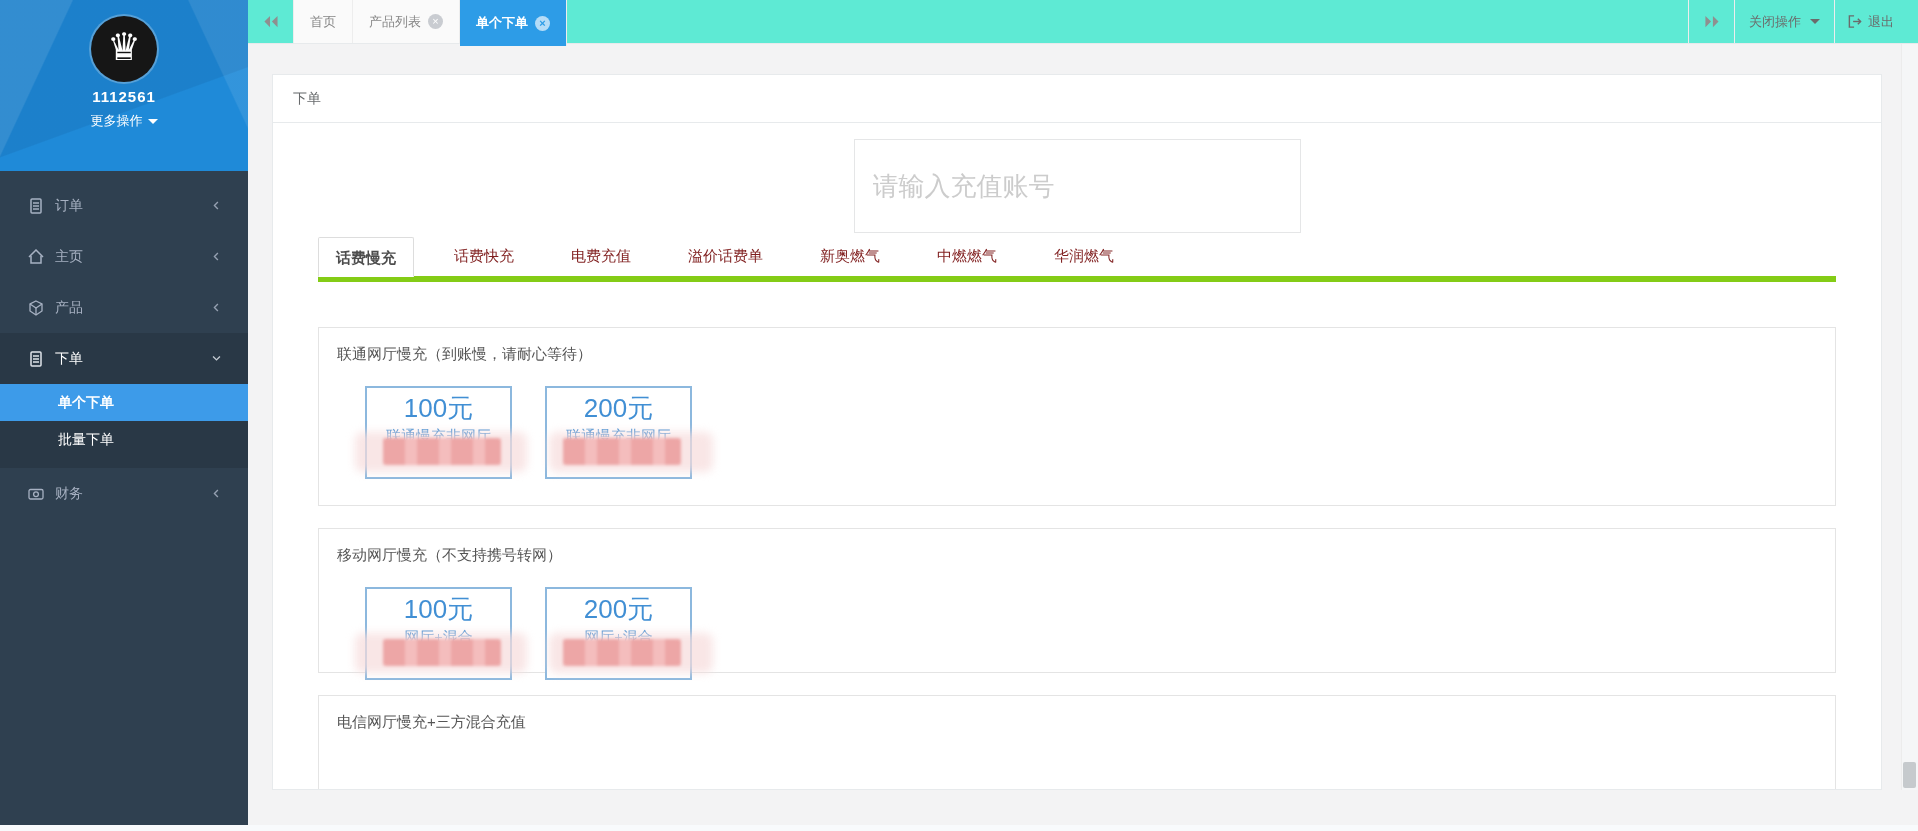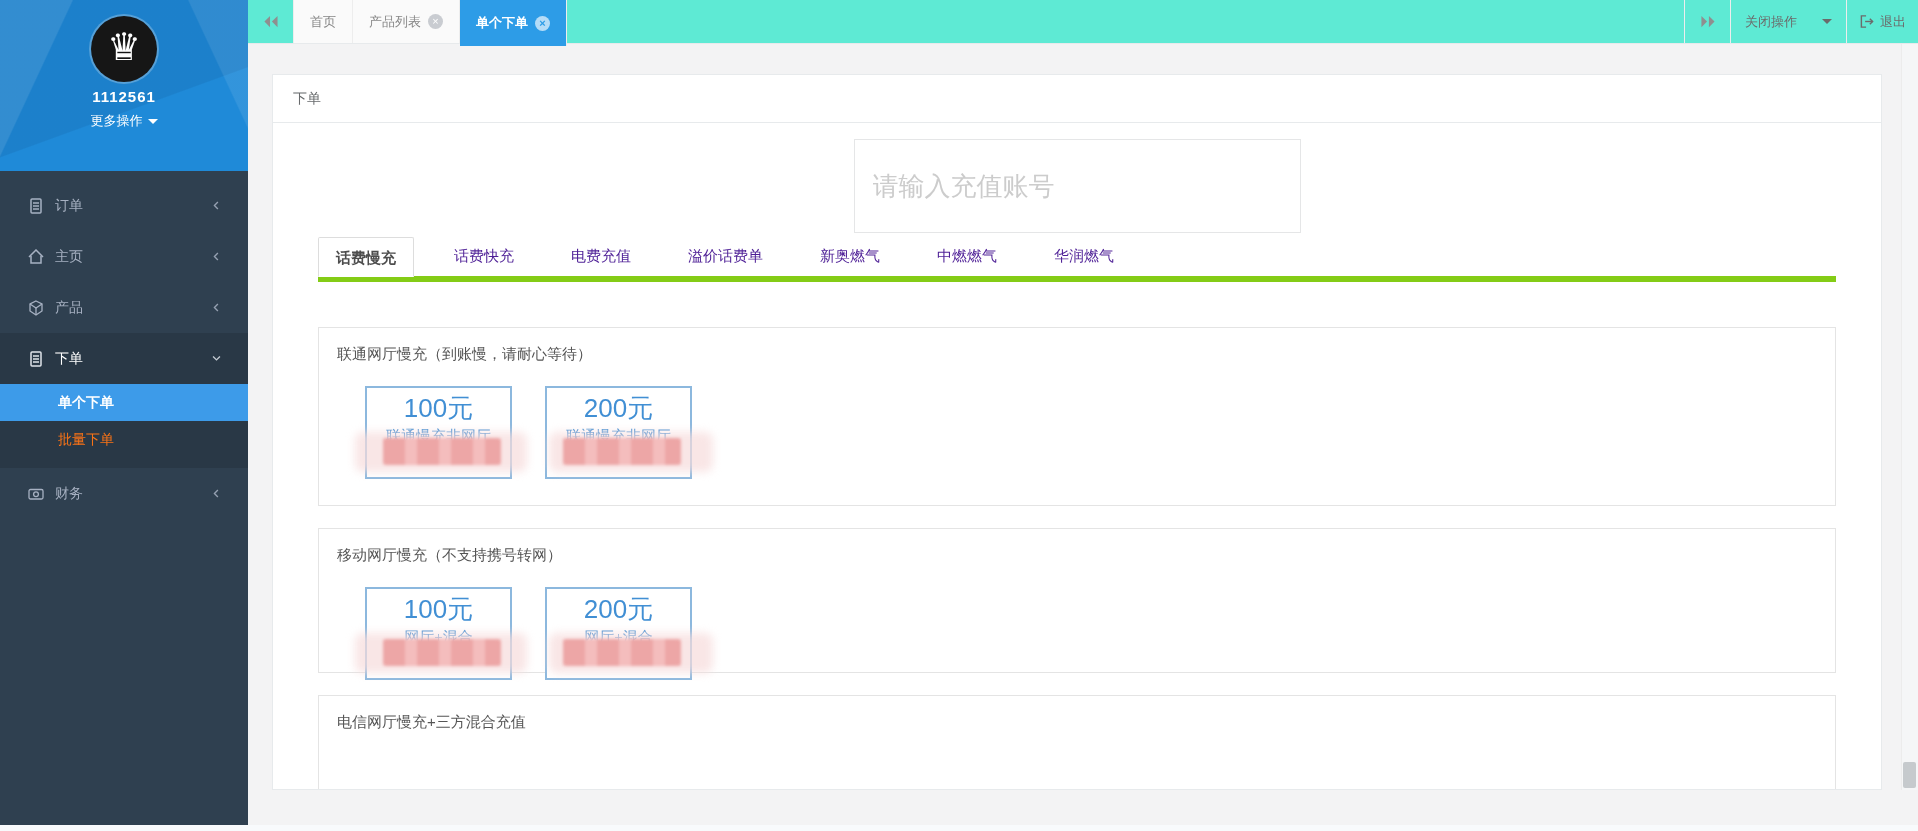--- a/index.html
+++ b/index.html
@@ -23,51 +23,51 @@
   .caret { display:inline-block; width:0; height:0; border-left:5px solid transparent;
     border-right:5px solid transparent; border-top:5px solid #fff; margin-left:5px; vertical-align:middle; }
   .nav { padding-top:9px; list-style:none; }
   .nav-item { height:51px; display:flex; align-items:center; padding:0 26px 0 28px;
     color:#a7b1c2; font-size:14px; cursor:pointer; position:relative; }
   .nav-item .mi { width:16px; height:16px; margin-right:11px; flex:0 0 16px; }
   .nav-item .chev { margin-left:auto; width:11px; height:11px; opacity:.85; }
   .nav-group { background:#293846; }
   .nav-group .nav-item { background:transparent; }
   .submenu { list-style:none; padding-bottom:10px; }
-  .submenu-item { height:37px; line-height:37px; padding-left:58px; color:#f97316; font-size:14px; cursor:pointer; }
+  .submenu-item { height:37px; line-height:37px; padding-left:58px; color:#ffffff; font-size:14px; cursor:pointer; }
   .submenu-item.active { background:#3d9be9; color:#fff; font-weight:bold; }
   svg.ic { display:block; }
   
   .topbar { position:absolute; left:248px; right:0; top:0; height:44px; background:#5eead4;
     border-bottom:1px solid #e7eaec; display:flex; align-items:stretch; z-index:4; }
   .tb-btn { display:flex; align-items:center; justify-content:center; cursor:pointer; color:#888; }
   .tb-back { width:46px; border-right:1px solid #ededed; }
   .tb-tab { display:flex; align-items:center; gap:7px; padding:0 16px; font-size:13px; color:#878787;
     border-right:1px solid #ededed; cursor:pointer; background:#fafafa; }
   .tb-tab.active { background:#2d9ce7; color:#fff; font-weight:bold; height:46px; position:relative; z-index:2; }
   .tab-close { width:15px; height:15px; border-radius:50%; background:#c9ccd1; color:#fff;
     font-size:11px; line-height:14px; text-align:center; display:inline-block; cursor:pointer; }
   .tb-tab.active .tab-close { background:rgba(255,255,255,0.65); color:#2d9ce7; }
   .tb-right { margin-left:auto; display:flex; align-items:stretch; }
   .tb-fwd { width:46px; border-left:1px solid #ededed; }
-  .tb-closeops { padding:0 14px; font-size:13px; color:#6b6b6b; border-left:1px solid #ededed; gap:20px; }
+  .tb-closeops { padding:0 14px; font-size:13px; color:#6b6b6b; border-left:1px solid #ededed; gap:4px; }
   .tb-closeops .caret { border-top-color:#6b6b6b; }
-  .tb-logout { padding:0 12px 0 12px; font-size:13px; color:#6b6b6b; border-left:1px solid #ededed; gap:5px; }
+  .tb-logout { padding:0 24px 0 12px; font-size:13px; color:#6b6b6b; border-left:1px solid #ededed; gap:5px; }
   
   .main { position:absolute; left:248px; top:44px; right:0; height:781px; background:#f3f3f4; }
   .panel { margin:30px 36px 0 24px; height:716px; background:#fff; border:1px solid #e7eaec; overflow:hidden; }
   .panel-header { height:48px; line-height:47px; padding-left:20px; font-size:14px; color:#676a6c;
     border-bottom:1px solid #e7eaec; background:#fff; }
   .panel-body { padding:16px 45px 0 45px; }
   .account-input { display:block; margin:0 auto; width:447px; height:94px; border:1px solid #e5e6e7;
     font-size:26px; padding:0 18px; color:#676a6c; background:#fff; outline:none;
     font-family:"Liberation Sans","DejaVu Sans",sans-serif; }
   .account-input::placeholder { color:#ccc; }
   .ptabs { display:flex; margin-top:8px; border-bottom:6px solid #84cc16; height:41px; align-items:flex-end; }
-  .ptab { line-height:40px; height:40px; padding:0 17px; font-size:15px; color:#4c1d95;
+  .ptab { line-height:40px; height:40px; padding:0 17px; font-size:15px; color:#7f1d1d;
     margin-right:23px; cursor:pointer; white-space:nowrap; }
   .ptab.active { background:#fff; border:1px solid #ddd; border-bottom:1px solid #fff;
     margin-bottom:-1px; color:#4d4d4d; font-weight:bold; border-radius:2px 2px 0 0; }
   .sec { border:1px solid #e4e4e4; background:#fff; padding:16px 0 0 18px; }
   .sec1 { margin-top:45px; height:179px; }
   .sec2 { margin-top:22px; height:145px; }
   .sec3 { margin-top:22px; height:160px; }
   .sec-title { font-size:15px; color:#555; line-height:20px; }
   .cards { display:flex; margin-top:22px; margin-left:28px; gap:33px; }
   .card { width:147px; height:93px; border:2px solid #8cb8de; background:#fff; text-align:center;

